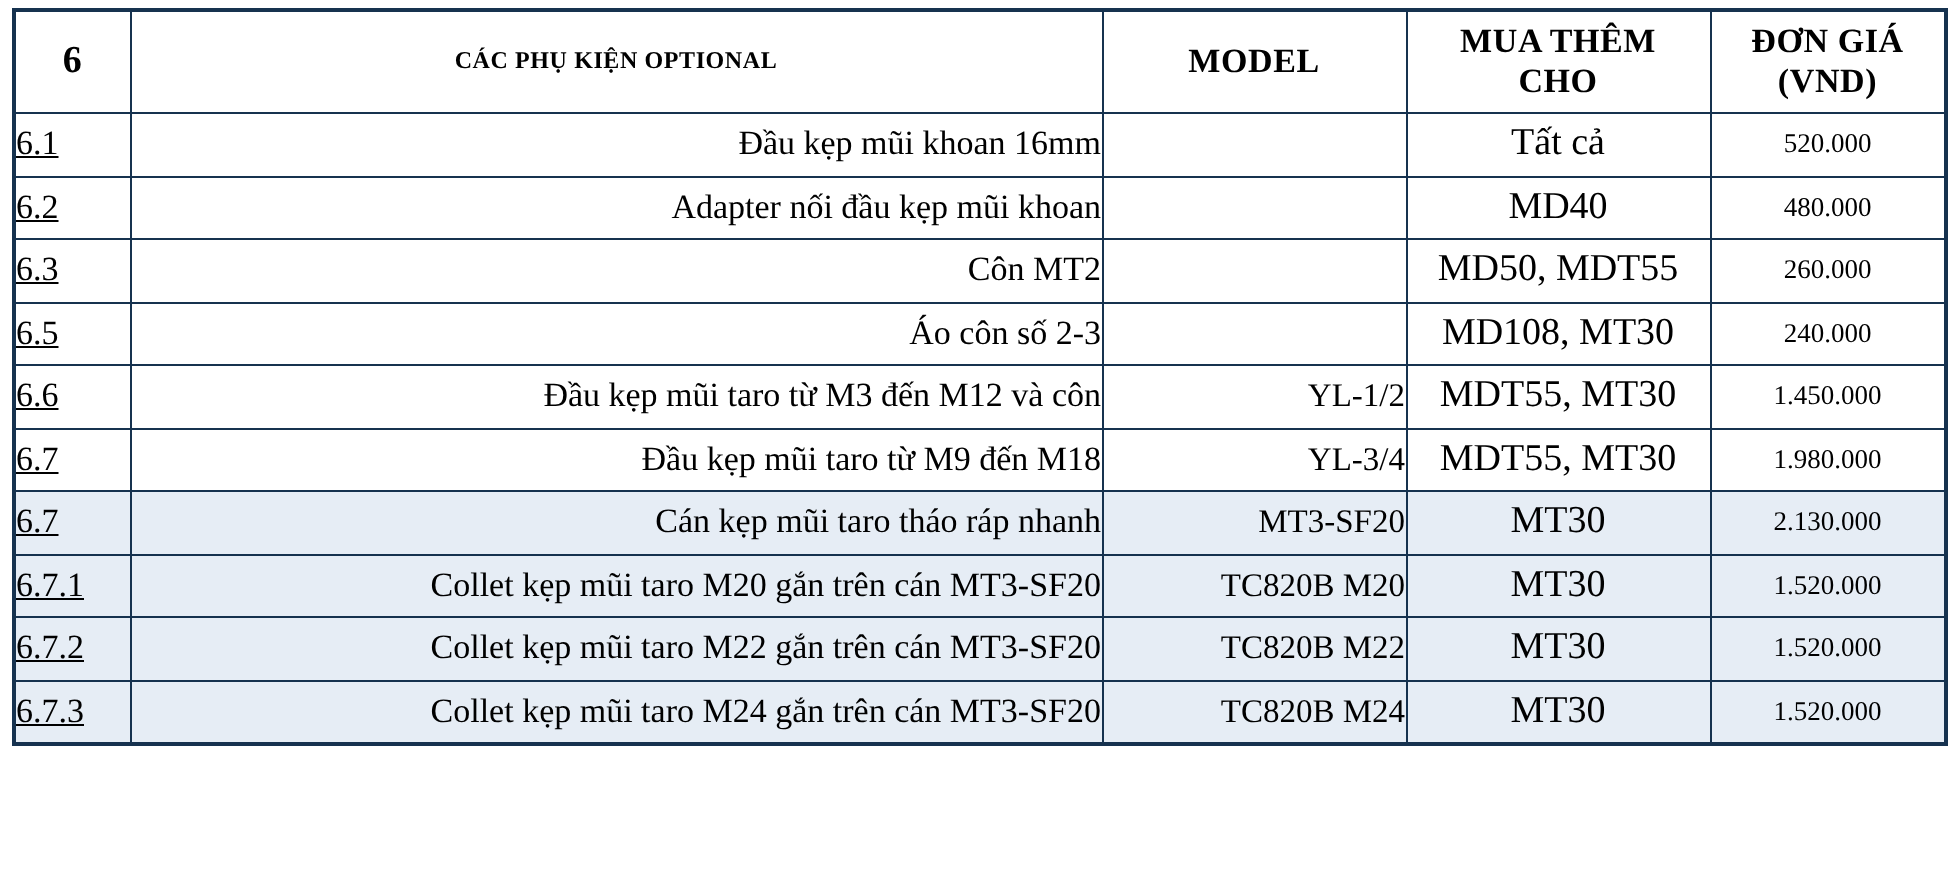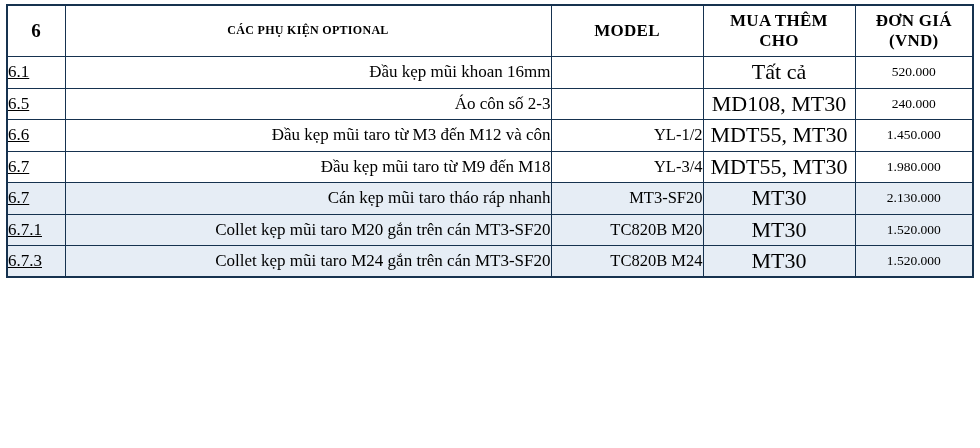--- a/index.html
+++ b/index.html
@@ -72,21 +72,21 @@
     font-size: 17px;
     font-family: Liberation Serif, serif;
   }
   td.cell-model {
     text-align: right;
     font-weight: normal;
     font-size: 16.5px;
   }
   td.cell-for {
     text-align: center;
-    font-size: 22px;
+    font-size: 19px;
     margin-left: 47px;
   }
   td.cell-price {
     text-align: center;
     font-size: 13.5px;
     padding-top: 6px;
   }
   tr.hl td {
     background: #e6edf5;
   }
@@ -121,20 +121,34 @@
     </thead>
     <tbody>
       <tr>
         <td class="cell-code">6.1</td>
         <td class="cell-desc">Đầu kẹp mũi khoan 16mm</td>
         <td class="cell-model"></td>
         <td class="cell-for">Tất cả</td>
         <td class="cell-price">520.000</td>
       </tr>
       <tr>
+        <td class="cell-code">6.2</td>
+        <td class="cell-desc">Adapter nối đầu kẹp mũi khoan</td>
+        <td class="cell-model"></td>
+        <td class="cell-for">MD40</td>
+        <td class="cell-price">480.000</td>
+      </tr>
+      <tr>
+        <td class="cell-code">6.3</td>
+        <td class="cell-desc">Côn MT2</td>
+        <td class="cell-model"></td>
+        <td class="cell-for">MD50, MDT55</td>
+        <td class="cell-price">260.000</td>
+      </tr>
+      <tr>
         <td class="cell-code">6.5</td>
         <td class="cell-desc">Áo côn số 2-3</td>
         <td class="cell-model"></td>
         <td class="cell-for">MD108, MT30</td>
         <td class="cell-price">240.000</td>
       </tr>
       <tr>
         <td class="cell-code">6.6</td>
         <td class="cell-desc">Đầu kẹp mũi taro từ M3 đến M12 và côn</td>
         <td class="cell-model">YL-1/2</td>
@@ -156,20 +170,27 @@
         <td class="cell-price">2.130.000</td>
       </tr>
       <tr class="hl">
         <td class="cell-code">6.7.1</td>
         <td class="cell-desc">Collet kẹp mũi taro M20 gắn trên cán MT3-SF20</td>
         <td class="cell-model">TC820B M20</td>
         <td class="cell-for">MT30</td>
         <td class="cell-price">1.520.000</td>
       </tr>
       <tr class="hl">
+        <td class="cell-code">6.7.2</td>
+        <td class="cell-desc">Collet kẹp mũi taro M22 gắn trên cán MT3-SF20</td>
+        <td class="cell-model">TC820B M22</td>
+        <td class="cell-for">MT30</td>
+        <td class="cell-price">1.520.000</td>
+      </tr>
+      <tr class="hl">
         <td class="cell-code">6.7.3</td>
         <td class="cell-desc">Collet kẹp mũi taro M24 gắn trên cán MT3-SF20</td>
         <td class="cell-model">TC820B M24</td>
         <td class="cell-for">MT30</td>
         <td class="cell-price">1.520.000</td>
       </tr>
     </tbody>
   </table>
 
 </div>

